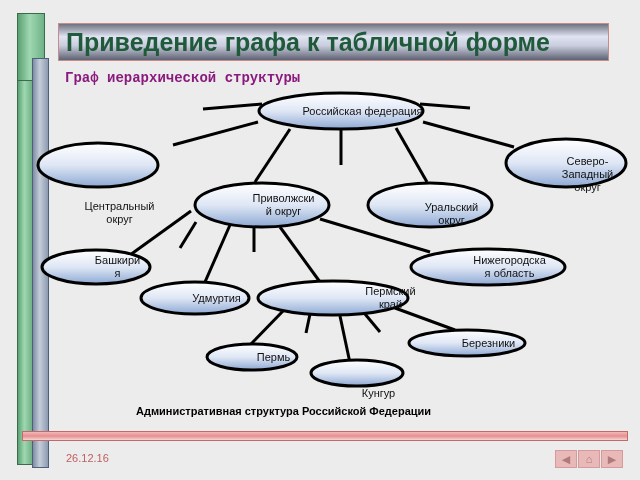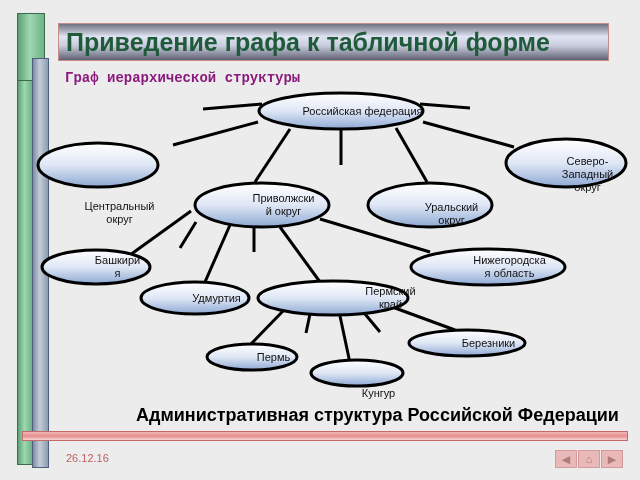--- a/index.html
+++ b/index.html
@@ -10,21 +10,21 @@
     background:linear-gradient(to right,#5aa173,#9fd7b1 45%,#6fb287); border:1px solid #3c6a4c; }
   .bar-blue { position:absolute; left:32px; top:58px; width:15px; height:408px;
     background:linear-gradient(to right,#7f8da3,#c4cdd9 45%,#8d9ab0); border:1px solid #4e5f7b; }
   .title-bar { position:absolute; left:58px; top:23px; width:551px; height:38px;
     background:linear-gradient(to bottom,#6f7380 0%,#dfe3f2 35%,#c9cdde 60%,#5e6272 100%);
     border:1px solid #c98a8a; box-sizing:border-box; }
   .title-text { position:absolute; left:66px; top:28px; font-size:25px; font-weight:bold; color:#1f5a3a; white-space:nowrap;text-align:center; }
   .subtitle { position:absolute; left:65px; top:70px; font-size:14px; font-weight:bold; color:#8a1a7d; white-space:nowrap;font-family:Liberation Mono, monospace; }
   svg.diagram { position:absolute; left:0; top:0; }
   .node-label { position:absolute; font-size:11px; font-weight:normal; color:#111; text-align:center; line-height:13px; transform:translate(-50%,-50%); white-space:nowrap;padding-left:43px; }
-  .caption { position:absolute; left:136px; top:405px; font-size:18px; font-weight:bold; color:#000; white-space:nowrap; }
+  .caption { position:absolute; left:136px; top:405px; font-size:11px; font-weight:bold; color:#000; white-space:nowrap; }
   .footer-bar { position:absolute; left:22px; top:431px; width:606px; height:10px;
     background:linear-gradient(to bottom,#f2b9b9,#e68f8f 50%,#f7d3d3); border:1px solid #c26a6a; box-sizing:border-box; }
   .date { position:absolute; left:66px; top:452px; font-size:11px; color:#c06060; }
   .nav { position:absolute; top:450px; width:22px; height:18px; background:#e9b9b9; border:1px solid #d59a9a; box-sizing:border-box; display:flex; align-items:center; justify-content:center; color:#b07a7a; font-size:11px; }
 </style>
 </head>
 <body>
 
 <div class="bar-green"></div>
 <div class="bar-green2"></div>

